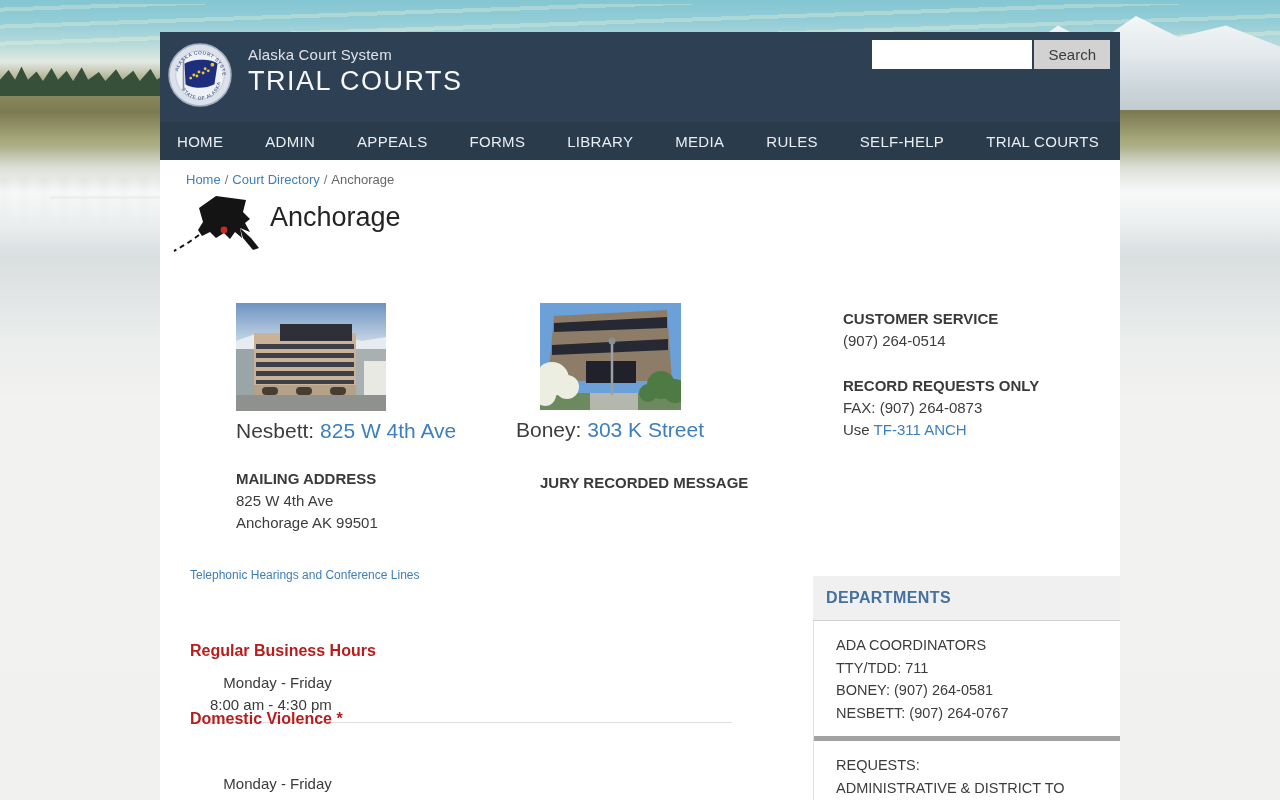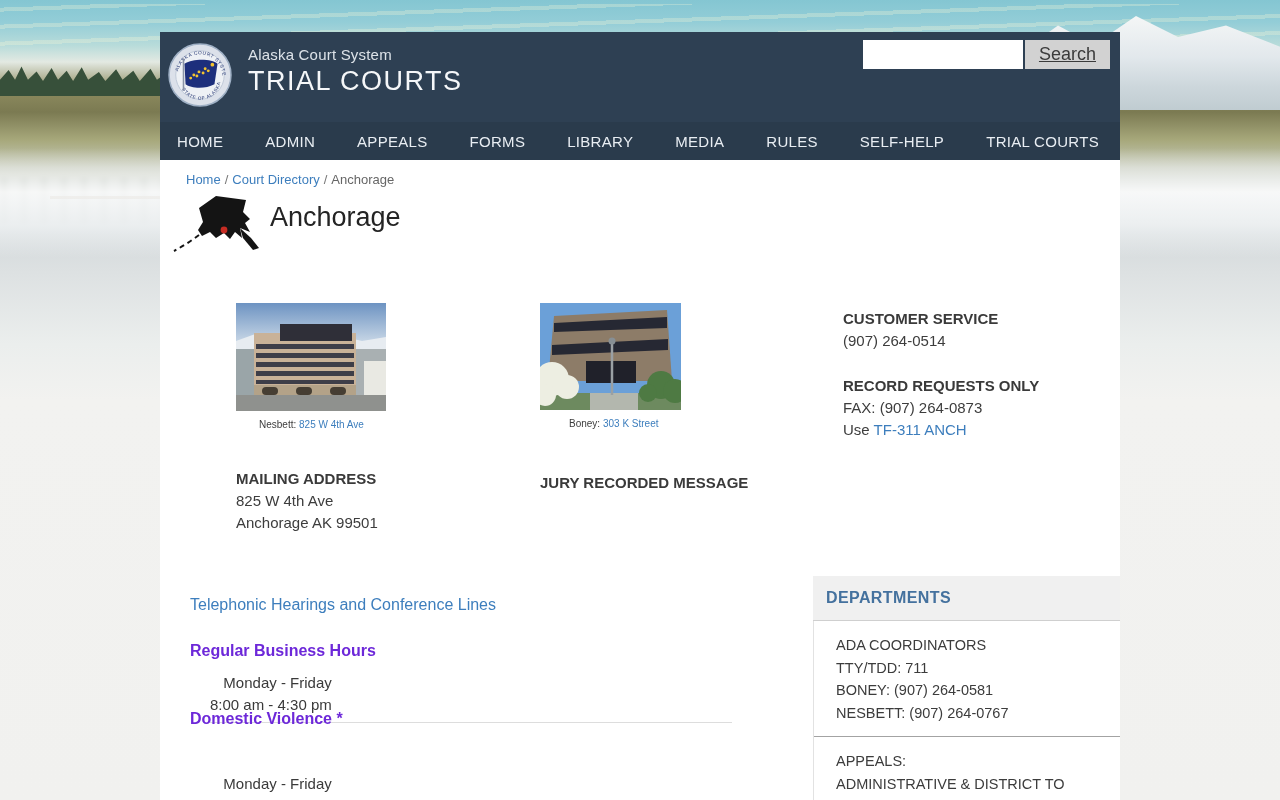--- a/index.html
+++ b/index.html
@@ -31,21 +31,21 @@
 
   
   .site-header { position:relative; height:90px; background:#2e4053; }
   .logo { position:absolute; left:8px; top:11px; width:64px; height:64px; }
   .site-title-block { position:absolute; left:88px; top:14px; color:#fff; }
   .site-name { font-size:15px; color:#dde3e9; letter-spacing:.2px; }
   .site-section { font-size:27px; font-weight:400; letter-spacing:1.5px; color:#f5f7f9; margin-top:3px; }
   .search-area { position:absolute; right:10px; top:8px; display:flex; }
   .search-input { width:160px; height:29px; border:none; background:#fff; padding:0 8px; font-size:14px; color:#333; }
   .search-btn { height:29px; margin-left:2px; border:none; background:#d2d2d2; color:#3b3b3b;
-    font-size:18px; padding:0 14px; cursor:pointer; font-family:inherit;text-decoration:underline; }
+    font-size:15px; padding:0 14px; cursor:pointer; font-family:inherit; }
 
   
   .nav { height:38px; background:#2a3b4c; display:flex; align-items:center; }
   .nav a { color:#e9eef3; text-decoration:none; font-size:15px; letter-spacing:.3px; padding:0 21px; }
   .nav a:first-child { padding-left:17px; }
 
   
   .main { position:relative; height:640px; background:#fff; overflow:hidden;
     color:#3d3d3d; font-size:15px;padding-left:36px; }
   .abs { position:absolute; }
@@ -54,49 +54,49 @@
   .breadcrumb a { color:#3d7ebd; text-decoration:none; }
   .crumb-sep { color:#777; padding:0 4px; }
 
   .title-icon { top:32px; left:12px; width:96px; height:62px; }
   .page-title { top:42px; left:110px; font-size:27px; font-weight:500; color:#242424; }
 
   .photo { border:0; display:block; }
   .photo-1 { top:143px; left:76px; }
   .photo-2 { top:143px; left:380px; }
   .caption-1 { top:259px; left:76px; }
-  .caption-2 { top:258px; left:386px; }
-  .caption { font-size:10px; color:#3d3d3d;margin-left:23px; }
+  .caption-2 { top:258px; left:356px; }
+  .caption { font-size:21px; color:#3d3d3d; }
   a.addr-link, a.text-link { color:#3d7ebd; text-decoration:none; }
 
   .h-bold { font-weight:700; color:#3a3a3a; }
   .contact-block div { line-height:22px; }
 
   .mailing { top:308px; left:76px; }
   .jury-msg { top:312px; left:380px; }
   .cs-block { top:148px; left:683px; }
   .rr-block { top:215px; left:683px; }
   .jc-block { top:313px; left:683px; }
 
-  .telephonic { top:436px; left:30px; font-size:16px; }
-
-  .hours-heading { font-size:16px; font-weight:700; color:#6d28d9; }
+  .telephonic { top:408px; left:30px; font-size:12px; }
+
+  .hours-heading { font-size:16px; font-weight:700; color:#b91c1c; }
   .hours-lines { left:50px; font-size:15px; color:#3a3a3a; line-height:22px;text-align:right; }
   .hh-1 { top:482px; left:30px; }
   .hl-1 { top:512px; }
   .divider-1 { top:562px; left:50px; width:522px; height:1px; background:#ddd; }
   .hh-2 { top:550px; left:30px; }
   .hl-2 { top:613px; }
 
   
   .departments { top:416px; left:653px; width:307px; }
   .dept-header { background:#f0f0f0; border-bottom:1px solid #cfcfcf; padding:13px 0 13px 13px;
     font-size:16px; font-weight:700; color:#44719e; letter-spacing:.4px; }
   .dept-body { background:#fff; border-left:1px solid #e2e2e2; }
-  .dept-item { padding:13px 10px 12px 22px; border-bottom:1px solid #a3a3a3;
+  .dept-item { padding:13px 10px 12px 22px; border-bottom:5px solid #a3a3a3;
     font-size:14.5px; color:#3c3c3c; }
   .dept-item div { line-height:22.5px; }
 </style>
 </head>
 <body>
 
 <div class="scene">
   <div class="clouds"></div>
   <div class="mtn-right"></div>
   <div class="trees-left"></div>
@@ -269,21 +269,21 @@
     <div class="abs departments">
       <div class="dept-header">DEPARTMENTS</div>
       <div class="dept-body">
         <div class="dept-item">
           <div>ADA COORDINATORS</div>
           <div>TTY/TDD: 711</div>
           <div>BONEY: (907) 264-0581</div>
           <div>NESBETT: (907) 264-0767</div>
         </div>
         <div class="dept-item">
-          <div>APPEALS:</div>
+          <div>REQUESTS:</div>
           <div>ADMINISTRATIVE &amp; DISTRICT TO SUPERIOR</div>
 
         </div>
       </div>
     </div>
 
   </div>
 </div>
 
 </body></html>

